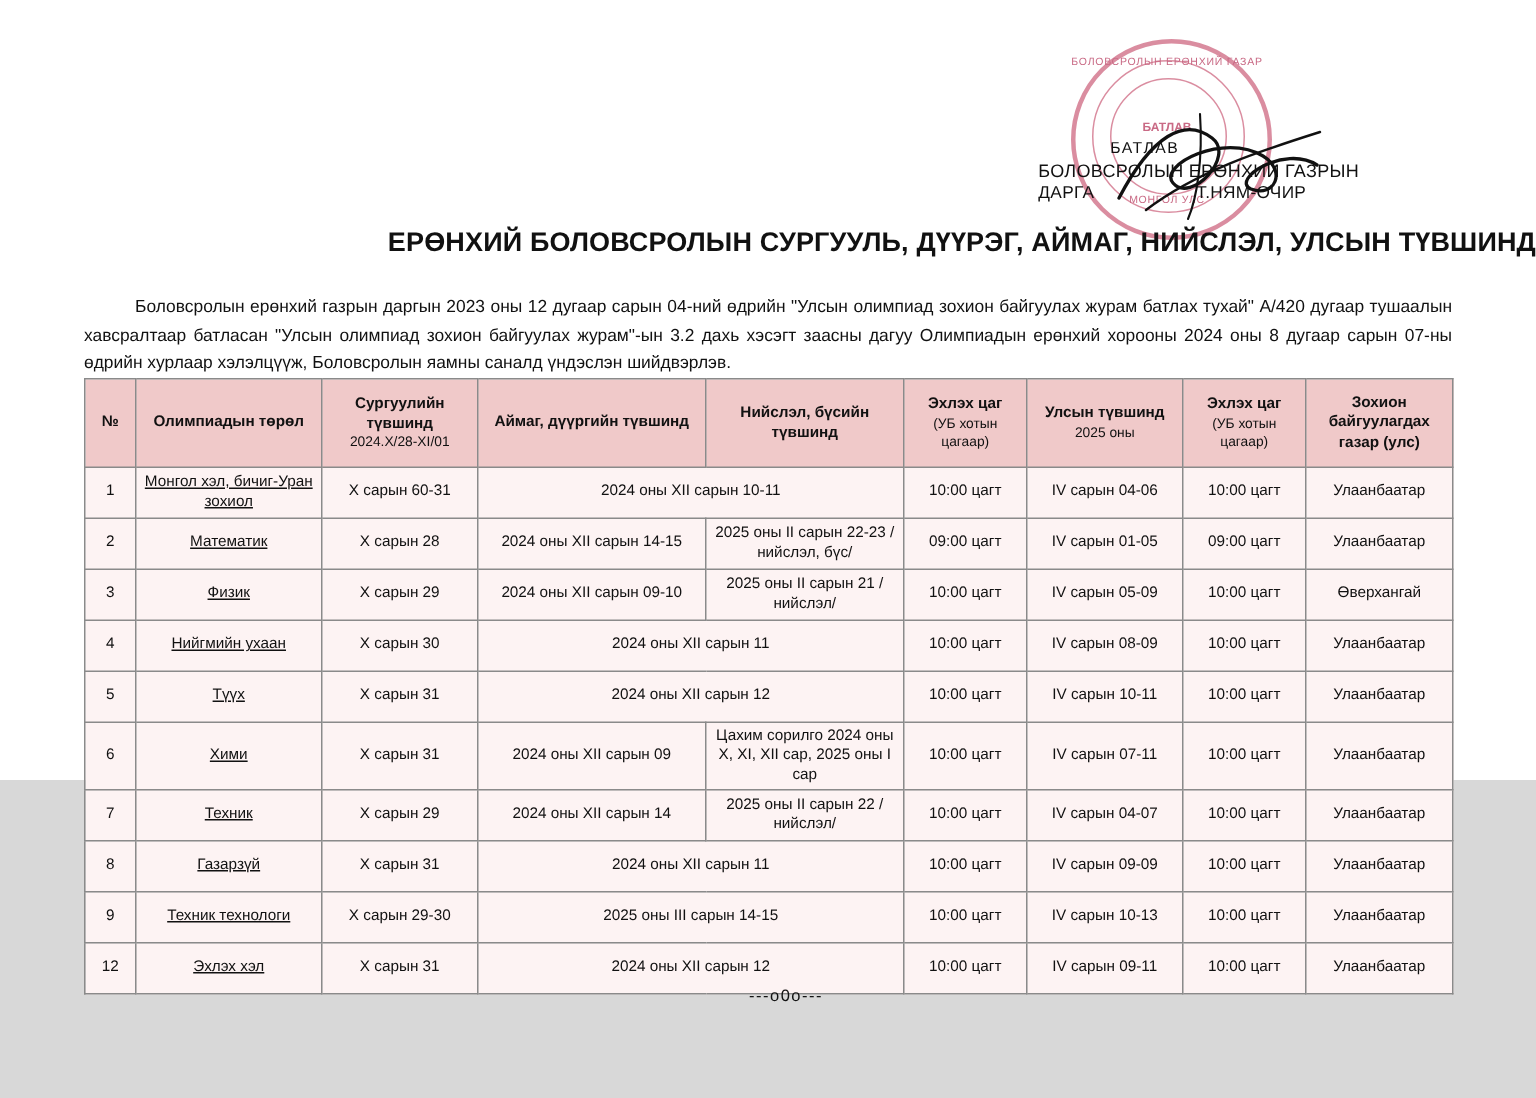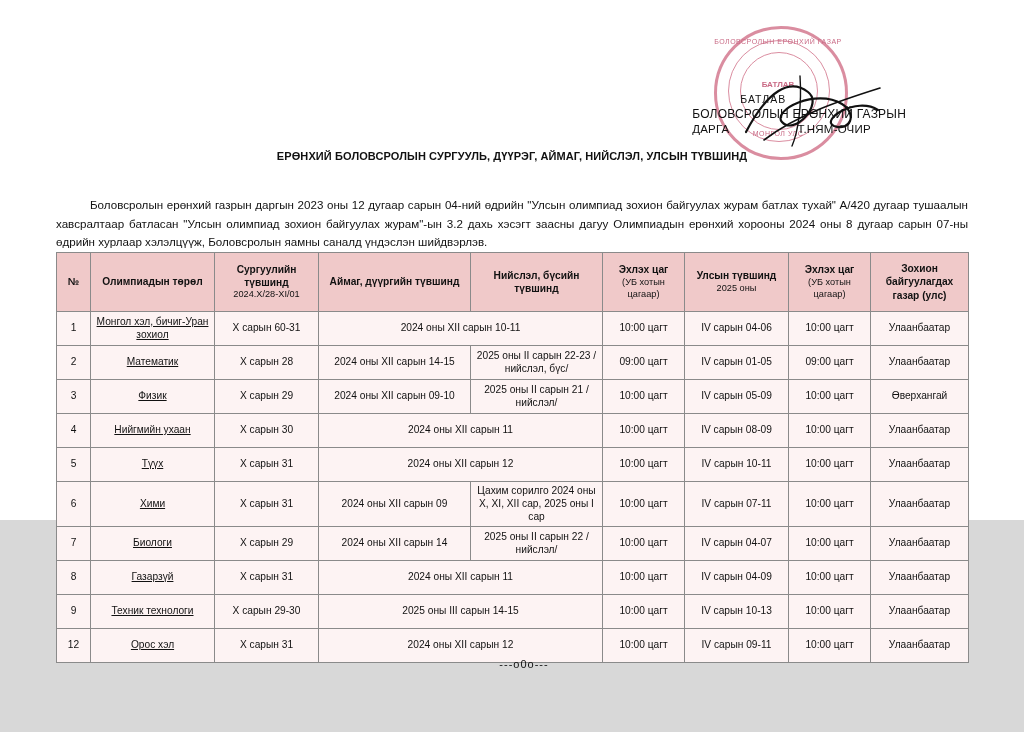--- a/index.html
+++ b/index.html
@@ -96,22 +96,22 @@
     font-size: 10.5px;
   }
   .approve-block .line2 { font-weight: normal; font-size: 12px; }
   .approve-block .line3 { display: flex; gap: 68px; }
 
   .doc-title {
     position: absolute;
     top: 148px;
     left: 0;
     right: 0;
-    text-align: center;
-    font-size: 11px;
+    text-align: right;
+    font-size: 18px;
     font-weight: bold;
     color: #111;
     line-height: 1.5;
     letter-spacing: .1px;
   }
   .intro {
     position: absolute;
     top: 196px;
     left: 56px;
     right: 56px;
@@ -321,57 +321,57 @@
         <td>2024 оны XII сарын 09</td>
         <td>Цахим сорилго 2024 оны X, XI, XII сар, 2025 оны I сар</td>
         <td>10:00 цагт</td>
         <td>IV сарын 07-11</td>
         <td>10:00 цагт</td>
         <td>Улаанбаатар</td>
       </tr>
 
       <tr>
         <td>7</td>
-        <td class="left-name">Биологи</td>
+        <td class="left-name">Техник</td>
         <td>X сарын 29</td>
         <td>2024 оны XII сарын 14</td>
         <td>2025 оны II сарын 22 /нийслэл/</td>
         <td>10:00 цагт</td>
         <td>IV сарын 04-07</td>
         <td>10:00 цагт</td>
         <td>Улаанбаатар</td>
       </tr>
 
       <tr>
         <td>8</td>
         <td class="left-name">Газарзүй</td>
         <td>X сарын 31</td>
         <td colspan="2">2024 оны XII сарын 11</td>
         <td>10:00 цагт</td>
-        <td>IV сарын 04-09</td>
+        <td>IV сарын 09-09</td>
         <td>10:00 цагт</td>
         <td>Улаанбаатар</td>
       </tr>
 
       <tr>
         <td>9</td>
         <td class="left-name">Техник технологи</td>
         <td>X сарын 29-30</td>
         <td colspan="2">2025 оны III сарын 14-15</td>
         <td>10:00 цагт</td>
         <td>IV сарын 10-13</td>
         <td>10:00 цагт</td>
         <td>Улаанбаатар</td>
       </tr>
 
 
 
       <tr>
         <td>12</td>
-        <td class="left-name">Орос хэл</td>
+        <td class="left-name">Эхлэх хэл</td>
         <td>X сарын 31</td>
         <td colspan="2">2024 оны XII сарын 12</td>
         <td>10:00 цагт</td>
         <td>IV сарын 09-11</td>
         <td>10:00 цагт</td>
         <td>Улаанбаатар</td>
       </tr>
 
     </tbody>
   </table>

